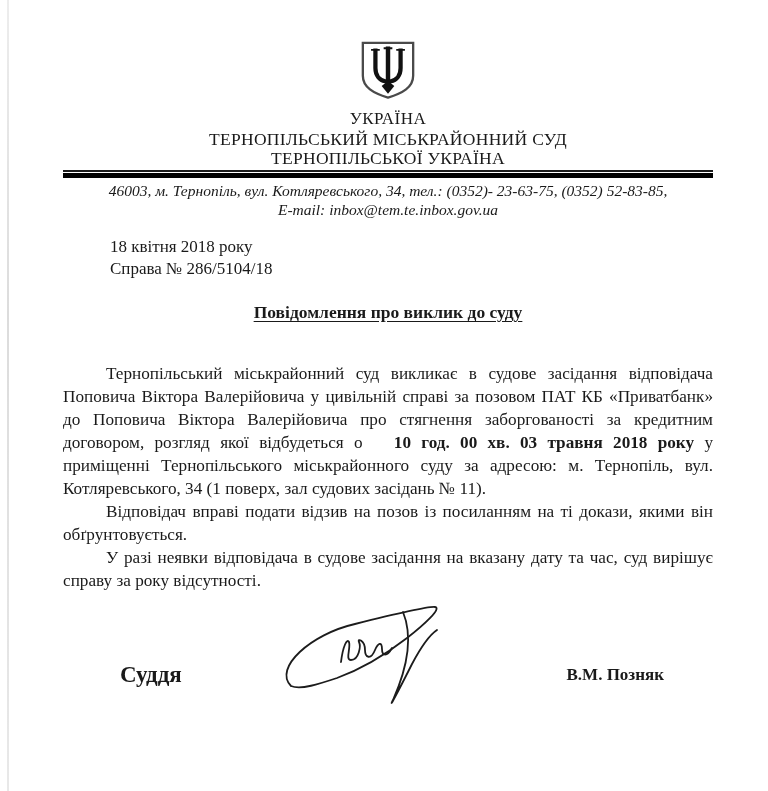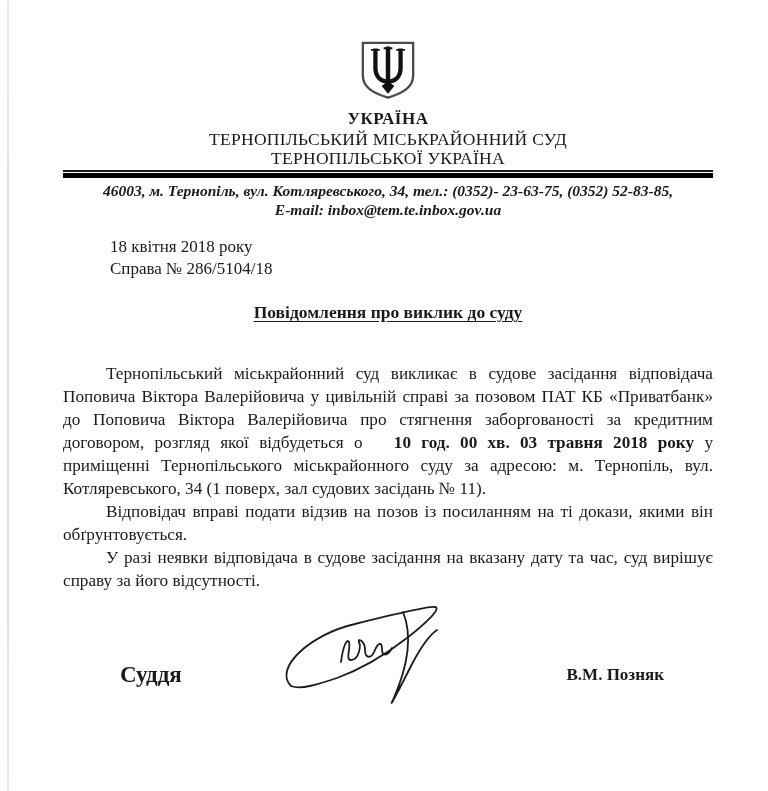--- a/index.html
+++ b/index.html
@@ -15,33 +15,33 @@
     position: absolute; left: 7px; top: 0; bottom: 0; width: 2px;
     background: linear-gradient(180deg, #e3e3e3, #c9c9c9 40%, #dcdcdc);
     opacity: .65;
   }
   .page { position: relative; padding: 40px 55px 0 63px; }
 
   
   .letterhead { text-align: center; }
   .emblem-wrap { display: flex; justify-content: center; margin-bottom: 5px; }
   .country {
-    font-size: 17px; line-height: 20px; letter-spacing: .5px; font-weight: bold;
+    font-size: 17px; line-height: 20px; letter-spacing: .5px;
   }
   .court-name { font-size: 17.5px; line-height: 20px; letter-spacing: .3px; }
   .region { font-size: 17.5px; line-height: 19px; letter-spacing: .3px; }
   .rule {
     margin-top: 2px;
     border-top: 2px solid #1c1c1c;
     border-bottom: 5px solid #000;
     height: 8px;
   }
   .contact {
     margin-top: 3px; text-align: center;
-    font-style: italic; font-weight: bold;
+    font-style: italic; font-weight: normal;
     font-size: 15.5px; line-height: 19px;
   }
 
   
   .meta { margin-top: 17px; margin-left: 47px; font-size: 17px; line-height: 22px; }
 
   
   .doc-title {
     margin-top: 22px; text-align: center;
     font-size: 17.5px; font-weight: bold;
@@ -98,21 +98,21 @@
   <div class="meta">
     <div>18 квітня 2018 року</div>
     <div>Справа № 286/5104/18</div>
   </div>
 
   <div class="doc-title">Повідомлення про виклик до суду</div>
 
   <div class="body-text">
     <p><span>Тернопільський міськрайонний суд викликає в судове засідання відповідача Поповича Віктора Валерійовича у цивільній справі за позовом ПАТ КБ «Приватбанк» до Поповича Віктора Валерійовича про стягнення заборгованості за кредитним договором, розгляд якої відбудеться о </span><strong>10 год. 00 хв. 03 травня 2018 року</strong><span> у приміщенні Тернопільського міськрайонного суду за адресою: м. Тернопіль, вул. Котляревського, 34 (1 поверх, зал судових засідань № 11).</span></p>
     <p>Відповідач вправі подати відзив на позов із посиланням на ті докази, якими він обґрунтовується.</p>
-    <p>У разі неявки відповідача в судове засідання на вказану дату та час, суд вирішує справу за його відсутності.</p>
+    <p>У разі неявки відповідача в судове засідання на вказану дату та час, суд вирішує справу за року відсутності.</p>
   </div>
 
   <div class="sig-row">
     <div class="sig-role">Суддя</div>
     <div class="sig-scribble">
       <svg width="190" height="112" viewBox="0 0 190 112" aria-hidden="true">
         <g fill="none" stroke="#1c1c1c" stroke-width="1.8" stroke-linecap="round">
           <path d="M12 84 C -6 66, 32 32, 76 22 C 112 13, 148 4, 156 5 C 163 6, 146 22, 128 36 C 106 53, 80 68, 58 76 C 40 82, 22 88, 12 84"></path>
           <path d="M62 60 C 64 44, 68 36, 70 40 C 72 46, 66 58, 72 58 C 80 58, 82 44, 80 40 C 78 36, 86 38, 86 48 C 86 56, 92 58, 96 48 C 99 41, 103 39, 103 47 C 103 54, 108 55, 113 46"></path>
           <path d="M124 10 C 133 32, 130 62, 114 98 C 109 108, 118 92, 133 62 C 142 45, 152 32, 158 28"></path>

